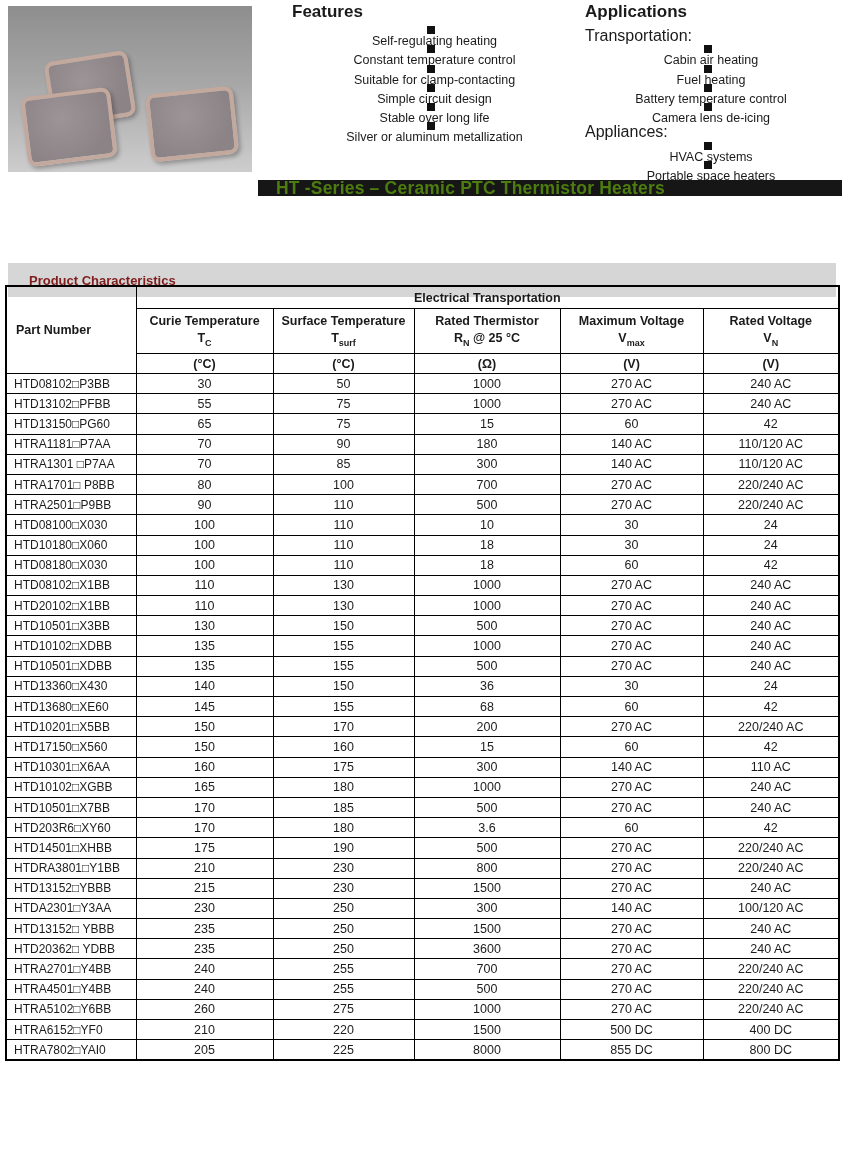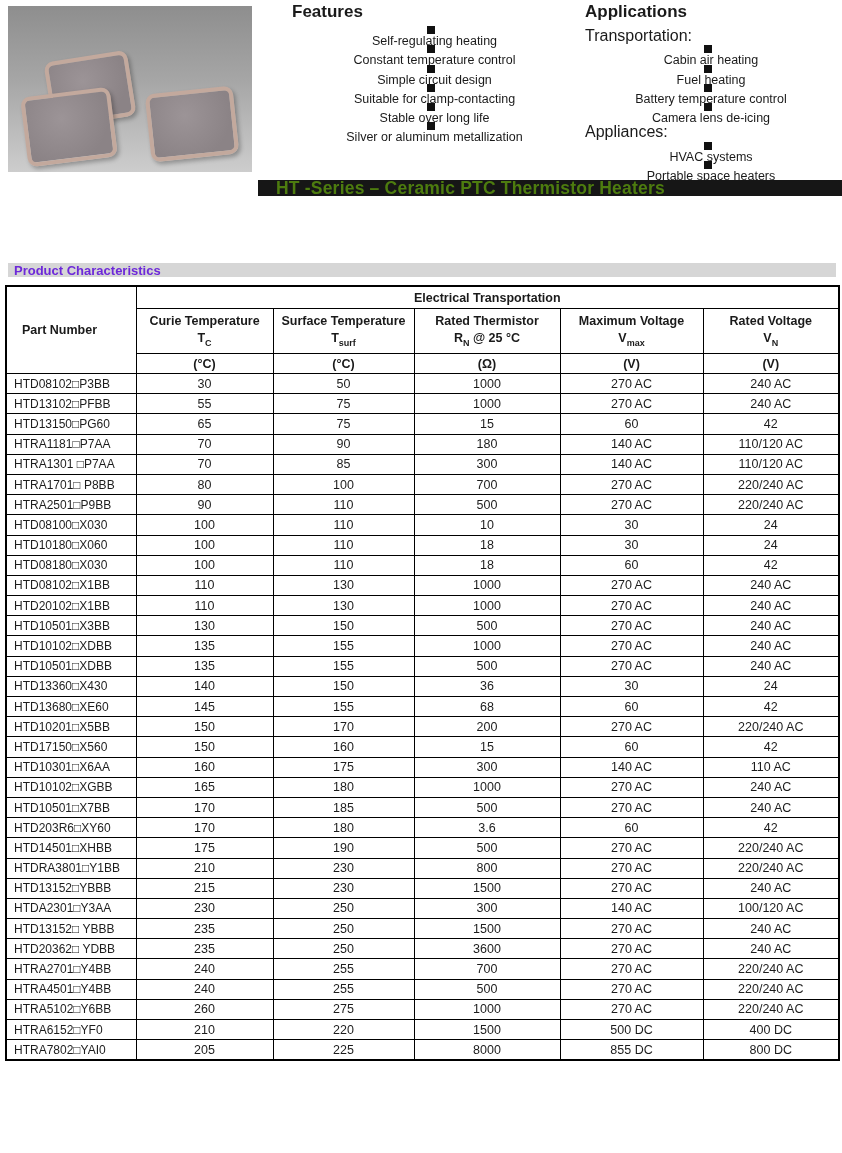--- a/index.html
+++ b/index.html
@@ -30,35 +30,35 @@
   .sq{width:8px;height:8px;background:#111;margin-right:7px;flex:none;}
   .group-label{font-size:16px;height:19.3px;display:flex;align-items:center;}
   
   .banner{
     position:absolute;left:258px;top:180px;width:584px;height:16px;background:#161616;
     color:#4d7c0f;display:flex;align-items:center;padding-left:18px;box-sizing:border-box;
     font-size:17.5px;font-weight:bold;letter-spacing:0.2px;
   }
   
   .secbar{
-    position:absolute;left:8px;top:263px;width:828px;height:14px;background:#d6d6d6;
-    display:flex;align-items:center;padding-left:6px;box-sizing:border-box;
-    font-size:13px;font-weight:bold;color:#6d28d9;
+    position:absolute;left:8px;top:263px;width:828px;height:34px;background:#d6d6d6;
+    display:flex;align-items:center;padding-left:21px;box-sizing:border-box;
+    font-size:13px;font-weight:bold;color:#7f1d1d;
   }
   
   table.char{
     position:absolute;left:5px;top:285px;width:833px;
     border-collapse:collapse;table-layout:fixed;border:2px solid #000;
   }
   .char th,.char td{border:1px solid #000;padding:0;overflow:hidden;white-space:nowrap;}
   .char th{font-weight:bold;font-size:12.5px;text-align:center;}
   .char th.gh{height:21px;}
   .char th.colh{height:44px;line-height:1.4;}
   .char tr.unitrow th{height:19px;}
-  .char th.pnh{text-align:left;padding-left:15px;}
+  .char th.pnh{text-align:left;padding-left:9px;}
   .char td{font-size:12.5px;text-align:center;height:19.2px;color:#1c1c1c;}
   .char td.pn{text-align:left;padding-left:7px;font-size:12px;}
   .char sub{font-size:9px;font-weight:bold;}
 </style>
 </head>
 <body>
 
 <div class="page">
 
   <div class="photo">
@@ -73,25 +73,25 @@
         <li>
           <span class="sq"></span>
           <span>Self-regulating heating</span>
         </li>
         <li>
           <span class="sq"></span>
           <span>Constant temperature control</span>
         </li>
         <li>
           <span class="sq"></span>
+          <span>Suitable for clamp-contacting</span>
+        </li>
+        <li>
+          <span class="sq"></span>
           <span>Simple circuit design</span>
-        </li>
-        <li>
-          <span class="sq"></span>
-          <span>Suitable for clamp-contacting</span>
         </li>
         <li>
           <span class="sq"></span>
           <span>Stable over long life</span>
         </li>
         <li>
           <span class="sq"></span>
           <span>Silver or aluminum metallization</span>
         </li>
       </ul>

